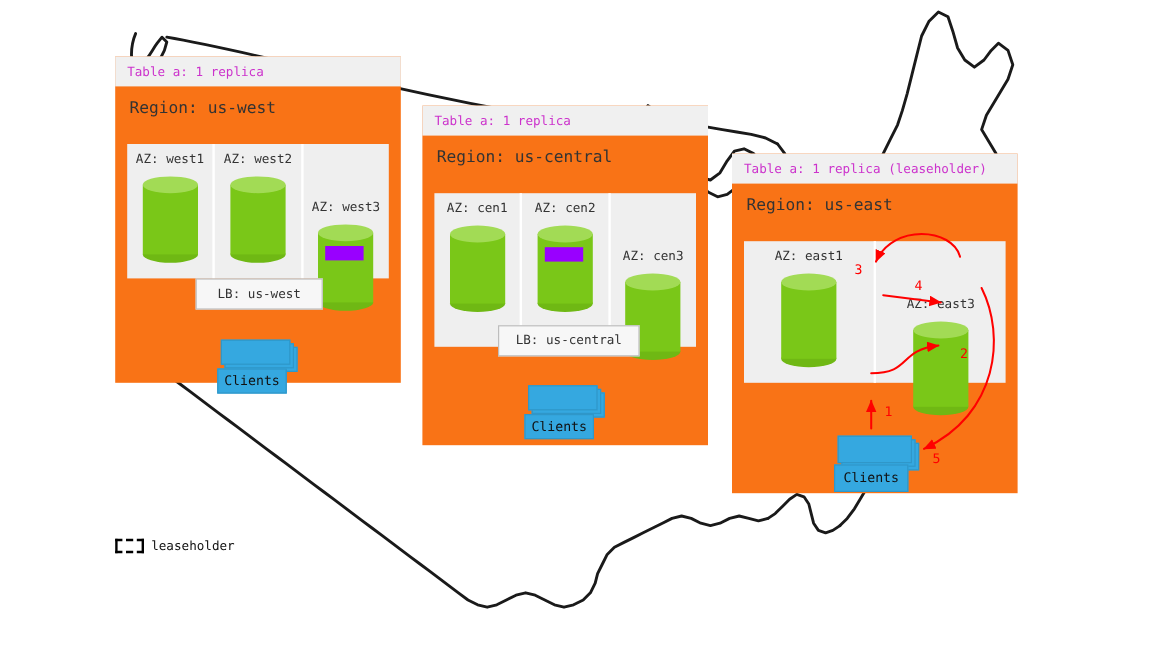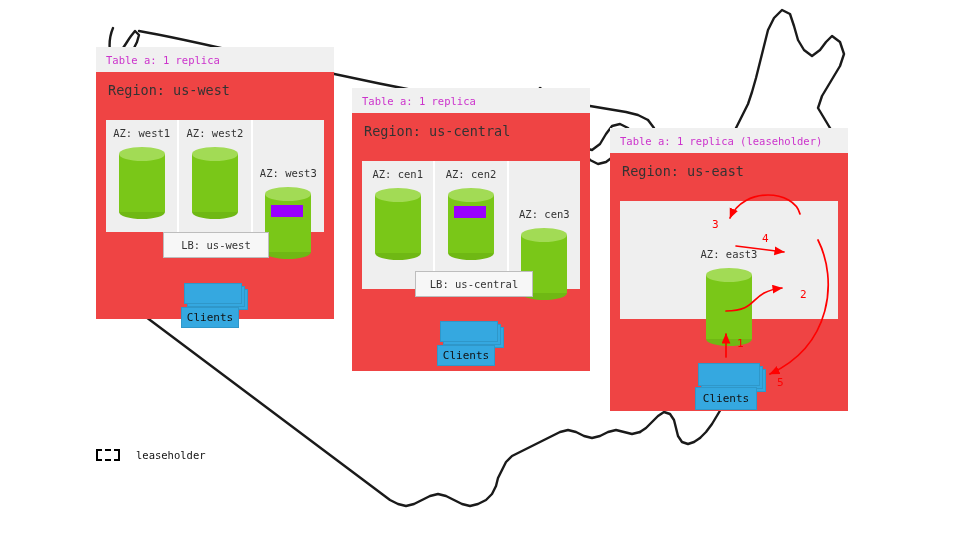--- a/index.html
+++ b/index.html
@@ -9,21 +9,21 @@
     font-family:"DejaVu Sans Mono","Liberation Mono",monospace;
     overflow:hidden;
     position:relative;
   }
   #stage{position:absolute;left:0;top:0;width:960px;height:540px;}
 
   
   #map{position:absolute;left:0;top:0;width:960px;height:540px;pointer-events:none;}
 
   
-  .region-panel{position:absolute;background:#ef4444;}
+  .region-panel{position:absolute;background:#f97316;}
   .panel-header{
     background:#f0f0f0;
     color:#cc33cc;
     font-size:10.5px;
     padding:7px 10px 6px 10px;
     letter-spacing:0px;
     white-space:nowrap;
   }
   .region-title{
     color:#333333;
@@ -108,21 +108,21 @@
     color:#222222;
     line-height:1.45;
     padding:8px 10px;
     white-space:pre;
     box-sizing:border-box;
   }
 
   
   #legend{
     position:absolute;left:96px;top:449px;
-    display:flex;align-items:flex-start;gap:16px;
+    display:flex;align-items:flex-start;gap:6px;
   }
   #legend .swatch{
     width:24px;height:12px;
     border:2px dashed #000000;
     box-sizing:border-box;
   }
   #legend .lbl{font-size:10.5px;color:#111111;font-family:"DejaVu Sans Mono","Liberation Mono",monospace;}
 
   
   #arrows{position:absolute;left:0;top:0;width:960px;height:540px;pointer-events:none;z-index:30;}
@@ -298,20 +298,30 @@
       <div class="card" style="left:3px;top:3px;width:58px;height:21px;"></div>
       <div class="card top" style="left:0px;top:0px;width:58px;height:21px;">Clients</div>
     </div>
   </div>
 
   <div class="region-panel" style="left:610px;top:128px;width:238px;height:283px;">
     <div class="panel-header">Table a: 1 replica (leaseholder)</div>
     <div class="region-title">Region: us-east</div>
     <div class="az-strip" style="height:118px;">
       <div class="az-cell">
+        <div class="az-label">AZ: east1</div>
+        <div class="cyl-wrap" style="width:46px;height:78px;">
+          <div class="cyl">
+            <div class="cyl-bot"></div>
+            <div class="cyl-body"></div>
+            <div class="cyl-top"></div>
+          </div>
+        </div>
+      </div>
+      <div class="az-cell">
         <div class="az-label">AZ: east3</div>
         <div class="cyl-wrap" style="width:46px;height:78px;">
           <div class="cyl">
             <div class="cyl-bot"></div>
             <div class="cyl-body"></div>
             <div class="cyl-top"></div>
           </div>
         </div>
       </div>
     </div>

